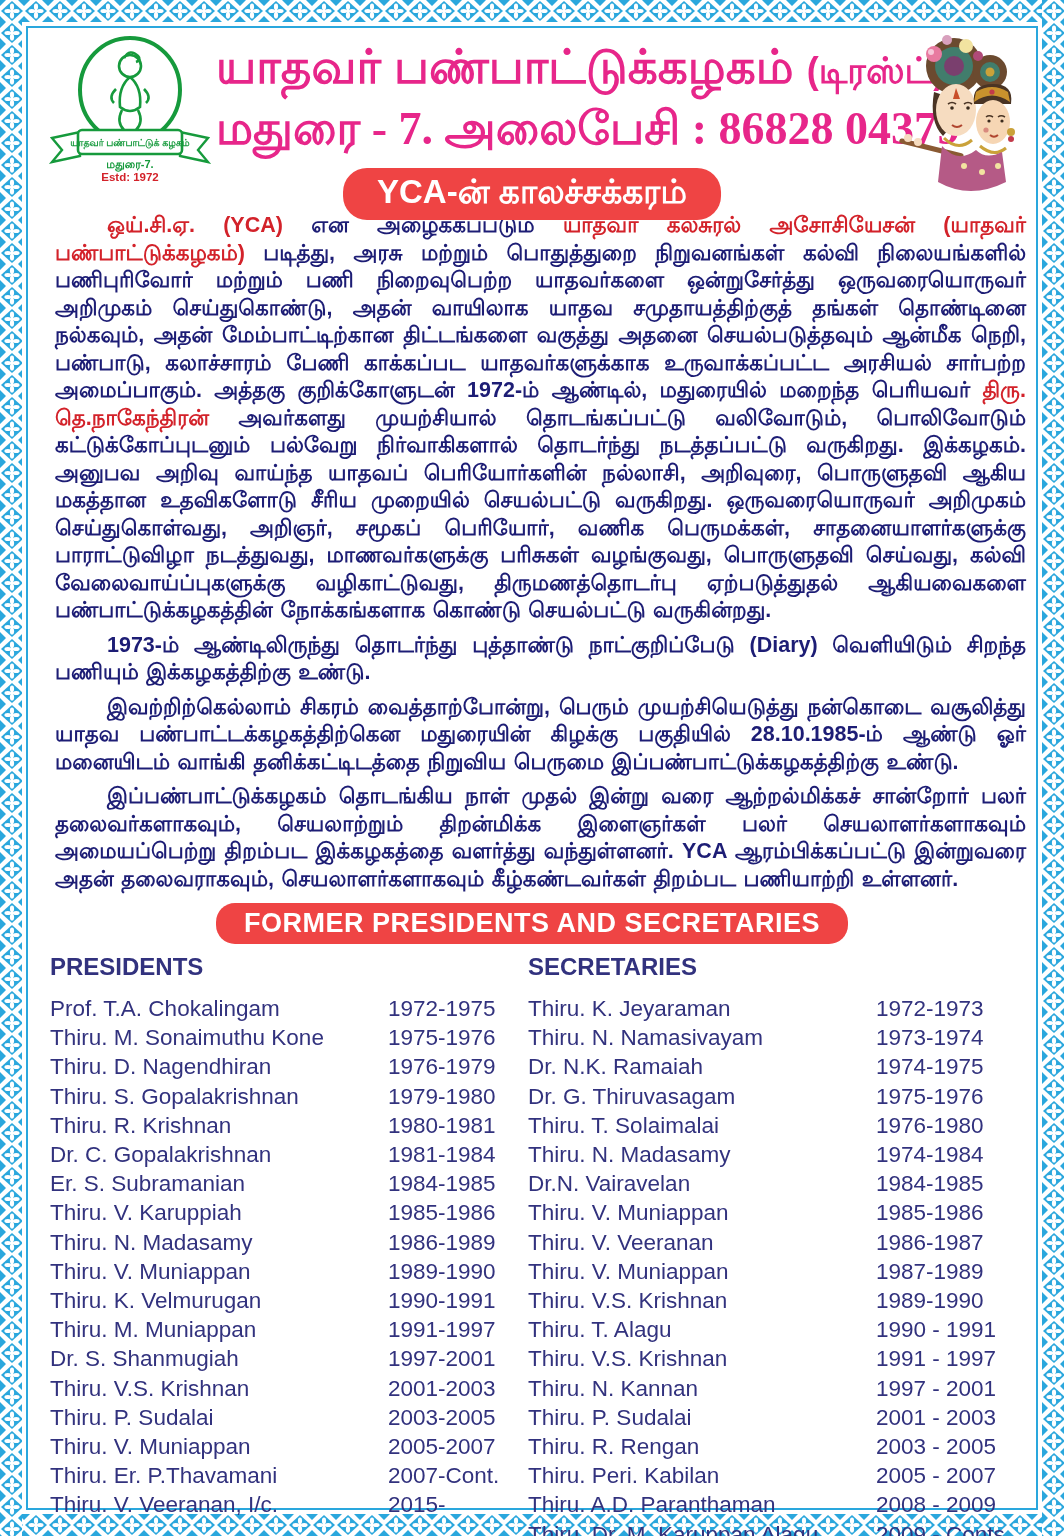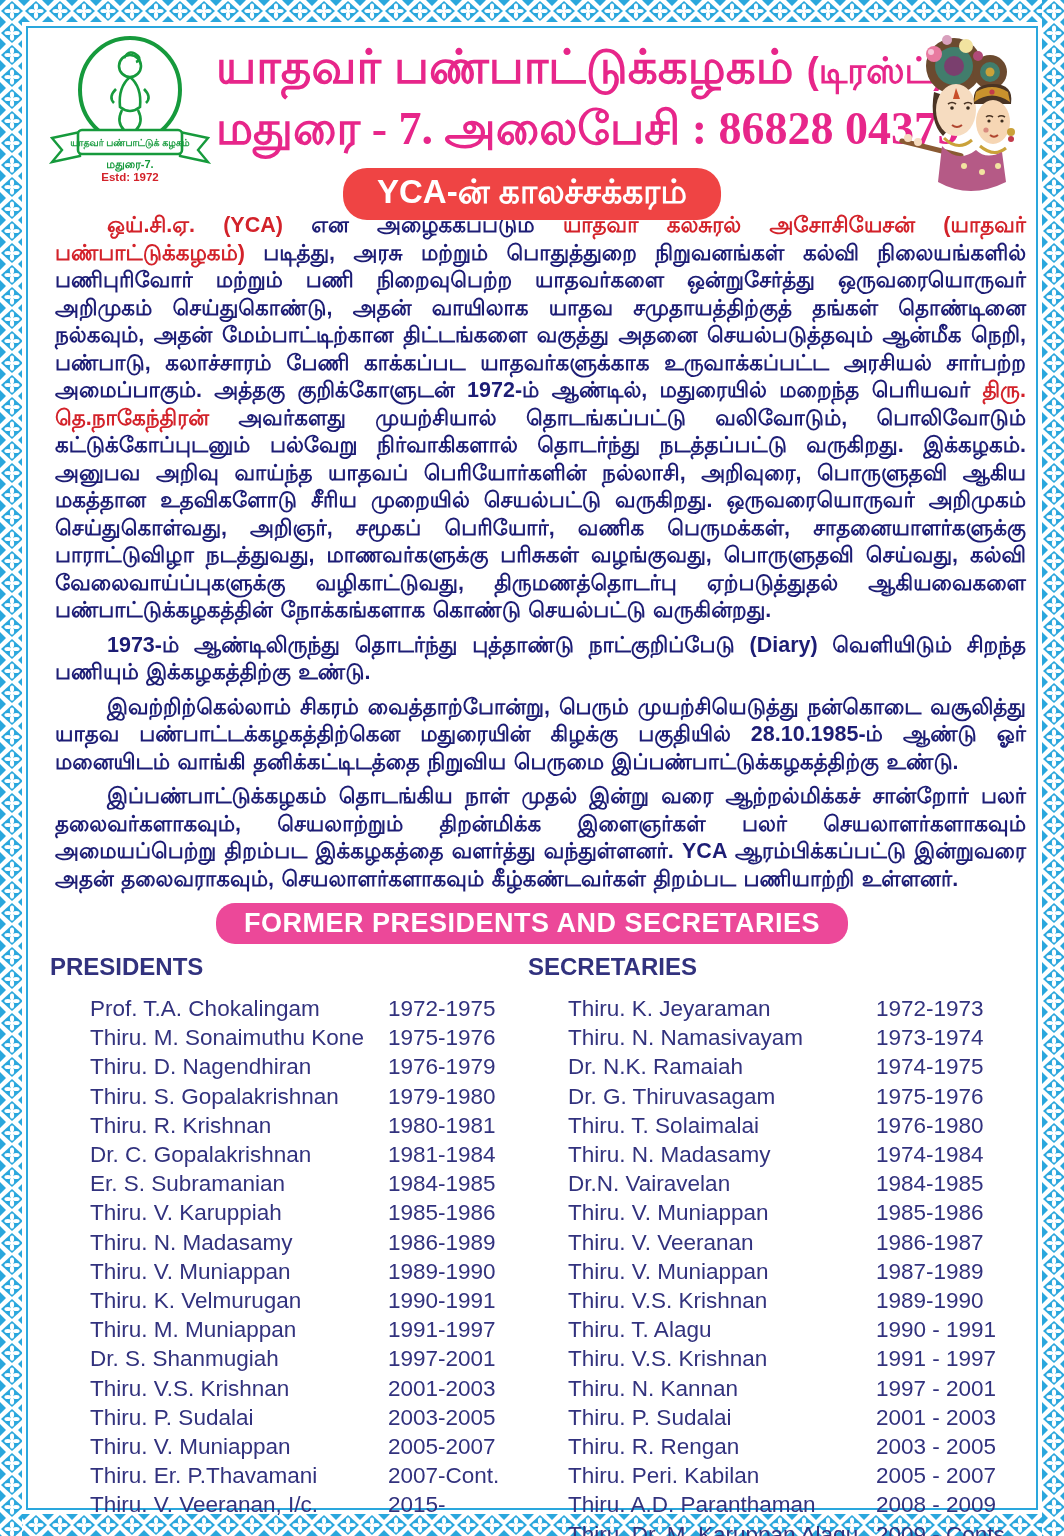--- a/index.html
+++ b/index.html
@@ -52,33 +52,33 @@
   .para {
     font-size: 21.5px; line-height: 27.5px; text-align: justify;
     text-indent: 52px; font-weight: 600; word-spacing: 1.5px;
   }
   .para + .para { margin-top: 7px; }
   .red { color: #D3222A; font-weight: bold; }
 
   
   .section-banner-wrap { text-align: center; margin-top: 10px; }
   .section-banner {
-    display: inline-block; background: #ec4899; color: #ffffff;
+    display: inline-block; background: #ef4444; color: #ffffff;
     font-weight: bold; font-size: 27px; letter-spacing: 0.5px;
     padding: 5px 28px; border-radius: 19px; white-space: nowrap;
   }
 
   
   .lists { display: flex; margin-top: 8px; }
   .col { color: #32327E; }
   .col-presidents { width: 472px; padding-left: 12px; }
   .col-secretaries { flex: 1; padding-left: 18px; }
   .col-heading { font-weight: bold; font-size: 24px; line-height: 30px; margin-bottom: 12px; }
   .row { display: flex; font-size: 22.5px; line-height: 29.2px; }
-  .row .name { flex: 1; white-space: nowrap; margin-left: 40px; }
+  .row .name { flex: 1; white-space: nowrap; }
   .col-presidents .row .years { width: 122px; white-space: nowrap; }
   .col-secretaries .row .years { width: 150px; white-space: nowrap; }
 </style>
 </head>
 <body>
 
 <div class="page">
 
   <svg width="0" height="0" style="position:absolute" aria-hidden="true">
     <defs>

